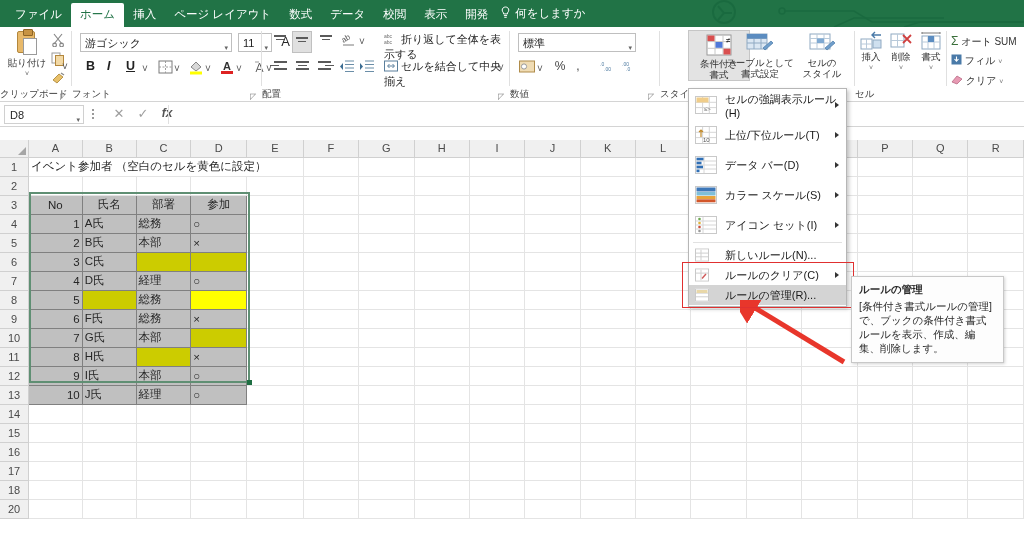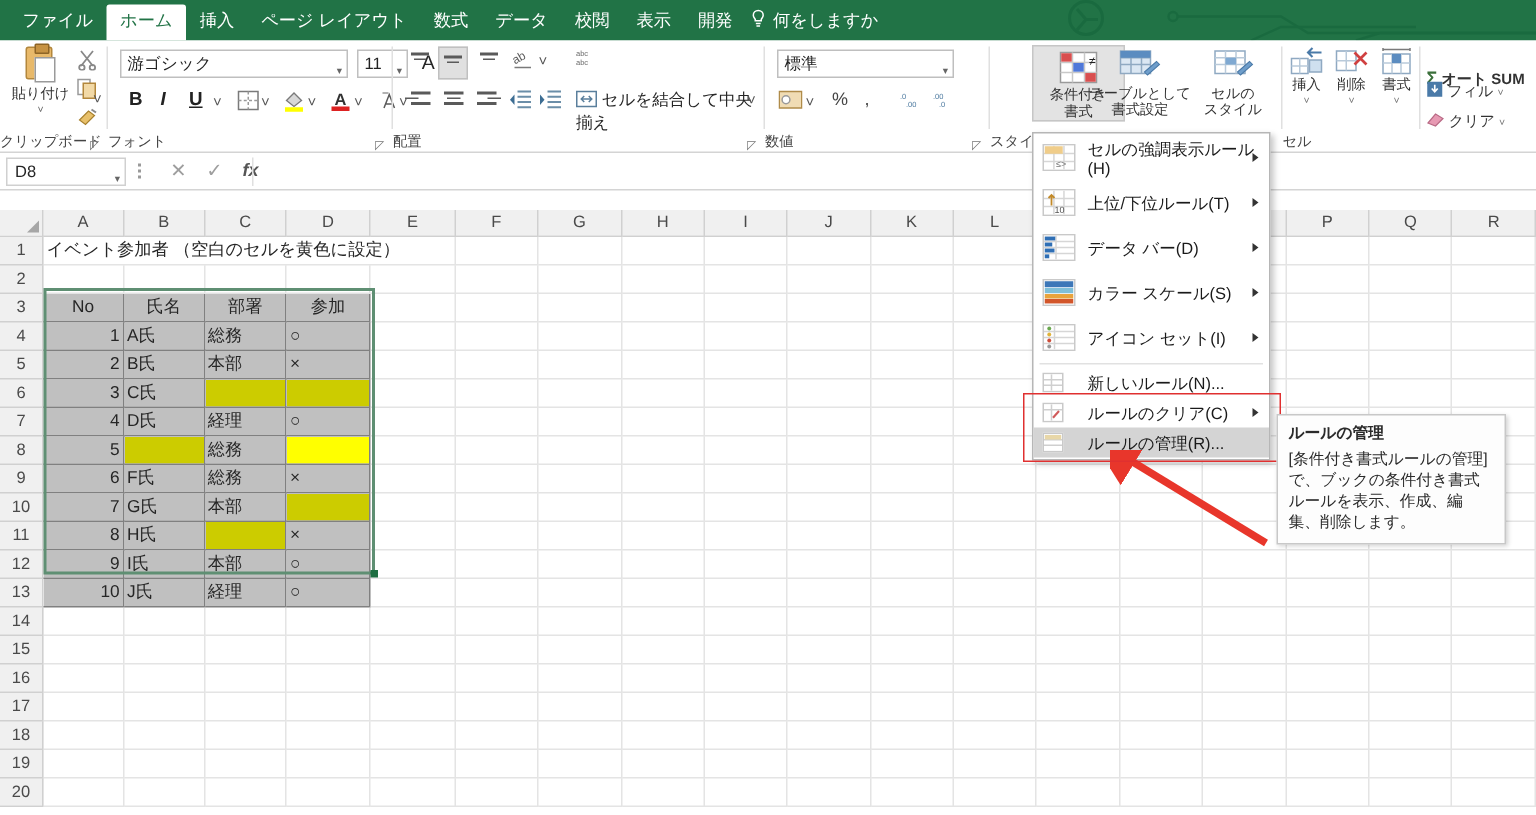--- a/index.html
+++ b/index.html
@@ -336,20 +336,21 @@
       <svg width="16" height="13" viewBox="0 0 16 13">
         <path d="M6 1 h9 M6 4.5 h9 M6 8 h9 M6 11.5 h9" stroke="#6b8ea8" stroke-width="1.2"></path>
         <path d="M1 3 L4 6.5 L1 10" fill="#3c6d93"></path>
       </svg>
     </div>
     <div class="btn" style="left:122px;top:5px;text-align:left;width:125px;">
       <svg width="14" height="12" style="vertical-align:-2px;" viewBox="0 0 14 12">
         <text x="0" y="5" font-size="5" fill="#6a6a6a" font-family="Liberation Sans">abc</text>
         <text x="0" y="11" font-size="5" fill="#6a6a6a" font-family="Liberation Sans">abc</text>
       </svg>
+      <span style="font-size:11px;">折り返して全体を表示する</span>
     </div>
     <div class="btn" style="left:122px;top:32px;text-align:left;width:122px;">
       <svg width="14" height="12" style="vertical-align:-2px;" viewBox="0 0 14 12">
         <rect x="0.5" y="1" width="13" height="10" fill="none" stroke="#5a7f9c"></rect>
         <path d="M4 6 h6 M5.5 4 L3.5 6 L5.5 8 M8.5 4 L10.5 6 L8.5 8" stroke="#5a7f9c" fill="none"></path>
       </svg>
       <span style="font-size:11px;">セルを結合して中央揃え</span>
     </div>
     <div class="mini" style="left:236px;top:35px;">˅</div>
     <div class="glabel">配置</div>
@@ -463,21 +464,21 @@
         <rect x="8" y="5" width="6" height="6" fill="#5b8cc0"></rect>
       </svg>
       <span class="cap">書式</span>
       <span class="cap" style="font-size:7px;color:#777;">˅</span>
     </div>
     <div class="glabel">セル</div>
     <div class="sep"></div>
   </div>
 
   <div class="grp" id="g-edit">
-    <div class="editrow" style="top:18px;font-weight:bold;">
+    <div class="editrow" style="top:7px;">
       <span style="color:#3a6f3a;font-size:12px;">Σ</span>
       <span>オート SUM</span>
     </div>
     <div class="editrow" style="top:27px;">
       <svg width="11" height="11" style="vertical-align:-1px;" viewBox="0 0 11 11">
         <rect x="0.5" y="0.5" width="10" height="10" fill="#4a7aa8"></rect>
         <path d="M5.5 2.5 v4 M3.5 5 L5.5 7.2 L7.5 5" stroke="#fff" stroke-width="1.1" fill="none"></path>
       </svg>
       <span>フィル</span>
       <span style="font-size:7px;color:#777;">˅</span>
@@ -911,41 +912,20 @@
           <td class="cell"></td>
           <td class="cell"></td>
           <td class="cell"></td>
           <td class="cell"></td>
           <td class="cell"></td>
           <td class="cell"></td>
           <td class="cell"></td>
           <td class="cell"></td>
         </tr>
         <tr>
-          <th class="rowhead">19</th>
-          <td class="cell"></td>
-          <td class="cell"></td>
-          <td class="cell"></td>
-          <td class="cell"></td>
-          <td class="cell"></td>
-          <td class="cell"></td>
-          <td class="cell"></td>
-          <td class="cell"></td>
-          <td class="cell"></td>
-          <td class="cell"></td>
-          <td class="cell"></td>
-          <td class="cell"></td>
-          <td class="cell"></td>
-          <td class="cell"></td>
-          <td class="cell"></td>
-          <td class="cell"></td>
-          <td class="cell"></td>
-          <td class="cell"></td>
-        </tr>
-        <tr>
           <th class="rowhead">20</th>
           <td class="cell"></td>
           <td class="cell"></td>
           <td class="cell"></td>
           <td class="cell"></td>
           <td class="cell"></td>
           <td class="cell"></td>
           <td class="cell"></td>
           <td class="cell"></td>
           <td class="cell"></td>

